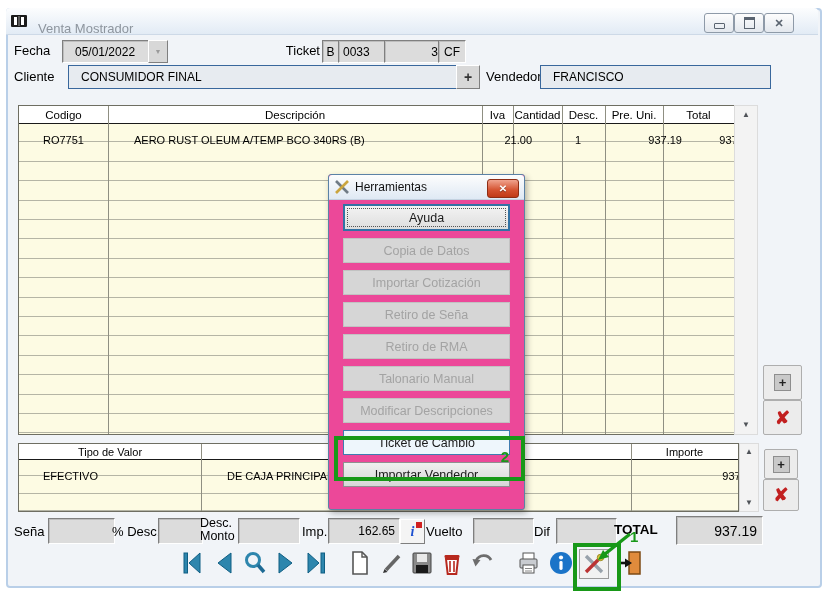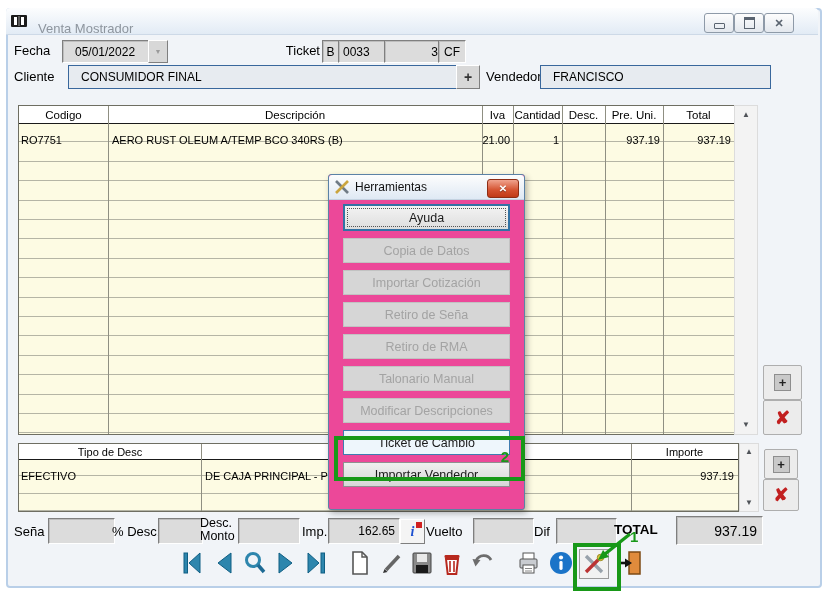--- a/index.html
+++ b/index.html
@@ -28,21 +28,21 @@
   .raised{background:#d8d8d8;border:1px solid;border-color:#ffffff #7f7f7f #7f7f7f #ffffff;
           display:flex;align-items:center;justify-content:center;}
 
   
   .grid{border:1px solid #6e6e62;background:#fdfbe3;overflow:hidden;}
   .grid-head{position:absolute;left:0;top:0;right:0;background:#ffffff;border-bottom:1px solid #1a1a1a;
              display:flex;font-size:11.5px;color:#000;}
   .grid-head div{display:flex;align-items:center;justify-content:center;overflow:hidden;}
   .vline{position:absolute;top:0;bottom:0;width:1px;background:#8f8f82;}
   .cell{position:absolute;font-size:11px;color:#000;height:34px;display:flex;align-items:center;
-        white-space:nowrap;overflow:hidden;}
+        white-space:nowrap;overflow:hidden;margin-left:22px;}
   .cell.r{justify-content:flex-end;}
 
   .scrollbar{background:#f3f3f3;border:1px solid #dcdcdc;}
   .sb-arrow{position:absolute;left:0;right:0;text-align:center;font-size:8px;color:#4f5358;line-height:16px;}
 
   .side-btn{width:37px;height:33px;background:#ececec;border:1px solid #aeaeae;border-radius:2px;
             display:flex;align-items:center;justify-content:center;}
   .plus-chip{width:15px;height:15px;background:#c9c9c9;border:1px solid #8e8e8e;display:flex;
              align-items:center;justify-content:center;font-size:13px;font-weight:bold;color:#222;line-height:1;}
   .red-x{font-size:18px;font-weight:bold;color:#c22020;line-height:1;}
@@ -162,21 +162,21 @@
   <span class="plus-chip">+</span>
 </div>
 <div class="abs side-btn" style="left:763px;top:400px">
   <span class="red-x">✘</span>
 </div>
 
 <div class="abs grid" style="left:18px;top:443px;width:719px;height:67px;
      background:repeating-linear-gradient(to bottom,#fdfbe3 0px,#fdfbe3 16.3px,#b5b5a5 16.3px,#b5b5a5 17.3px);
      background-position:0 15px">
   <div class="grid-head" style="height:15px;font-size:11px">
-    <div style="width:182px">Tipo de Desc</div>
+    <div style="width:182px">Tipo de Valor</div>
     <div style="width:430px"></div>
     <div style="width:107px">Importe</div>
   </div>
   <div class="vline" style="left:182px"></div>
   <div class="vline" style="left:612px"></div>
   <div>
     <div class="cell" style="left:2px;top:15px;width:178px">EFECTIVO</div>
     <div class="cell" style="left:186px;top:15px;width:424px">DE CAJA PRINCIPAL - PES</div>
     <div class="cell r" style="left:612px;top:15px;width:103px">937.19</div>
   </div>

